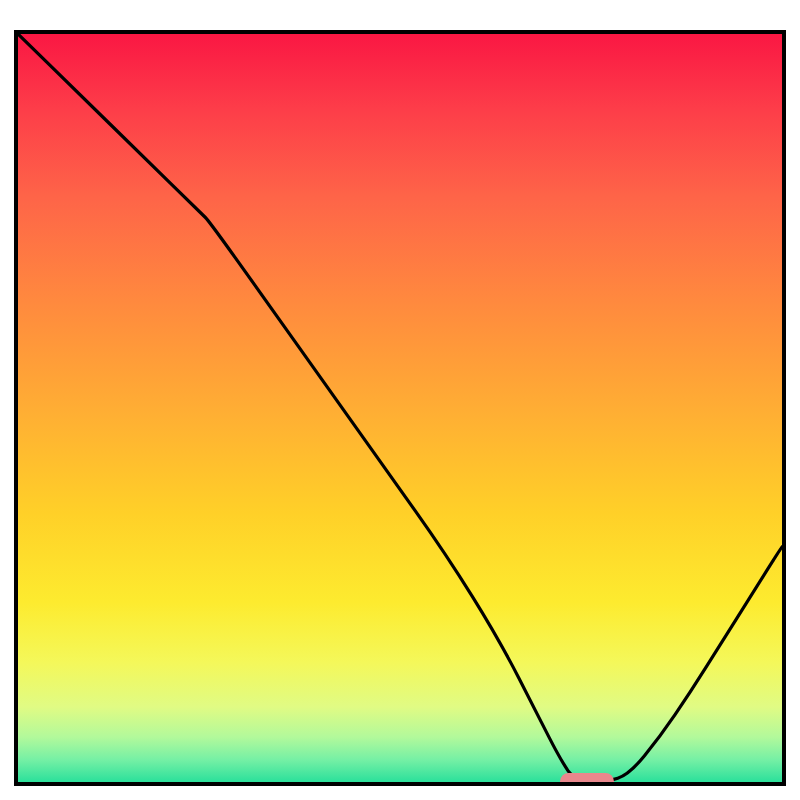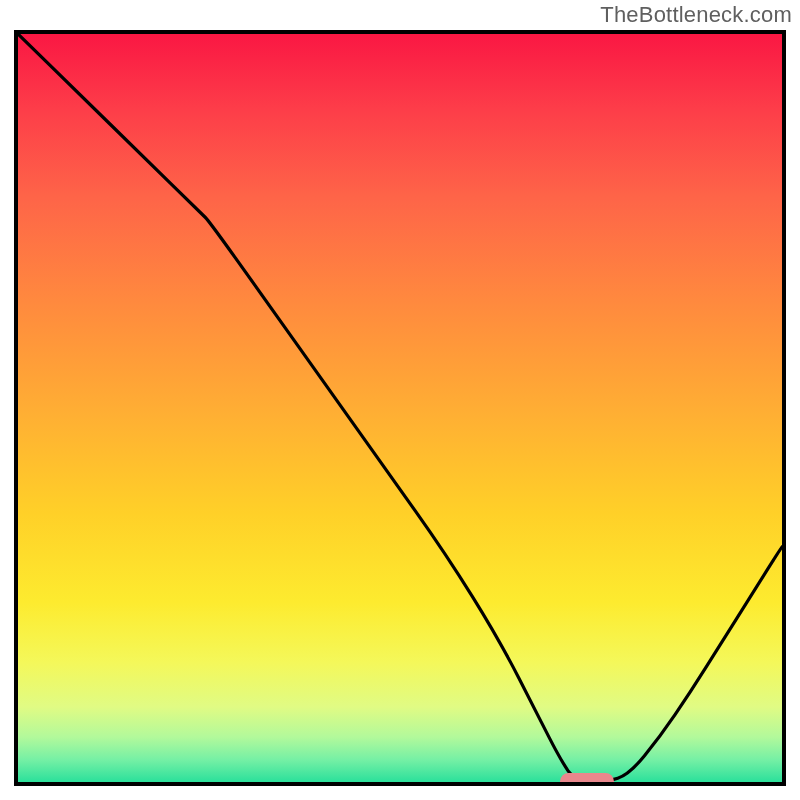--- a/index.html
+++ b/index.html
@@ -64,21 +64,20 @@
     position: absolute;
     height: 17px;
     border-radius: 9px;
     background: #e9878c;
   }
 </style>
 </head>
 <body>
 
 <div class="container">
-  <div class="watermark">TheBottleneck.com</div>
 
   <div class="plot">
     <div class="gradient"></div>
 
     <svg class="curve" viewBox="0 0 764 748" preserveAspectRatio="none">
       <path id="curve-path" fill="none" stroke="#000" stroke-width="3.2" stroke-linecap="round" stroke-linejoin="round" d="M 0,0 Q 0,0 30.560000000000002,29.91999999999996 Q 61.120000000000005,59.83999999999992 91.68,89.75999999999999 Q 122.24000000000001,119.68000000000006 152.8,149.60000000000002 Q 183.35999999999999,179.51999999999998 187.18,183.26 Q 191,187 217.74,224.4 Q 244.48000000000002,261.8 275.04,304.81 Q 305.6,347.82 336.15999999999997,390.83000000000004 Q 366.71999999999997,433.84000000000003 397.28,476.85 Q 427.84000000000003,519.86 454.58000000000004,562.87 Q 481.32,605.88 500.41999999999996,643.28 Q 519.52,680.6800000000001 530.98,703.12 Q 542.4399999999999,725.56 550.0799999999999,736.78 Q 557.72,748 573,748 Q 588.28,748 599.74,744.26 Q 611.2,740.52 626.48,721.8199999999999 Q 641.76,703.12 657.04,680.6800000000001 Q 672.32,658.24 687.6,633.9300000000001 Q 702.88,609.62 718.16,585.31 Q 733.4399999999999,561 748.72,536.69 T 764,512.38"></path>
     </svg>
 
     <div id="marker" class="marker" style="left: 542.44px; width: 53.48px; bottom: -8px;"></div>
   </div>

